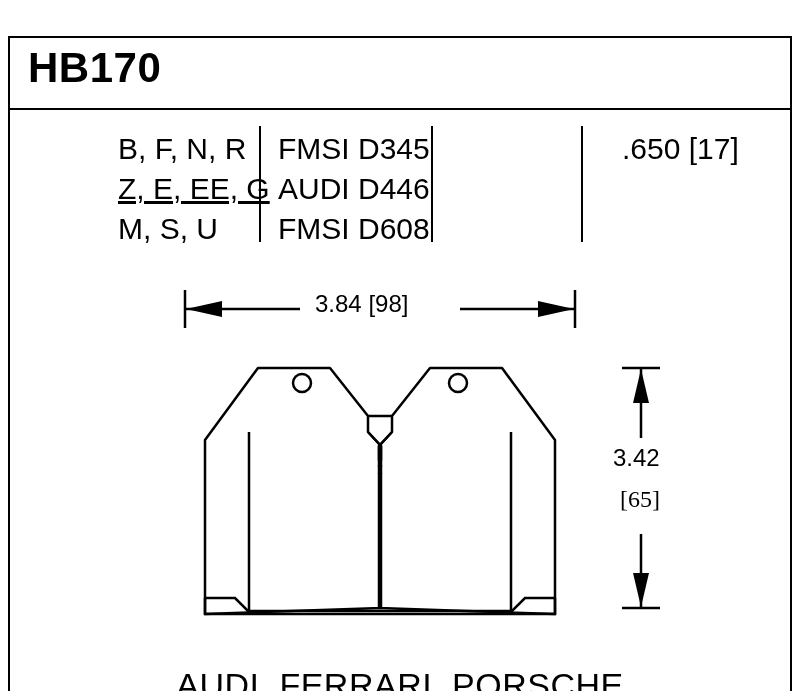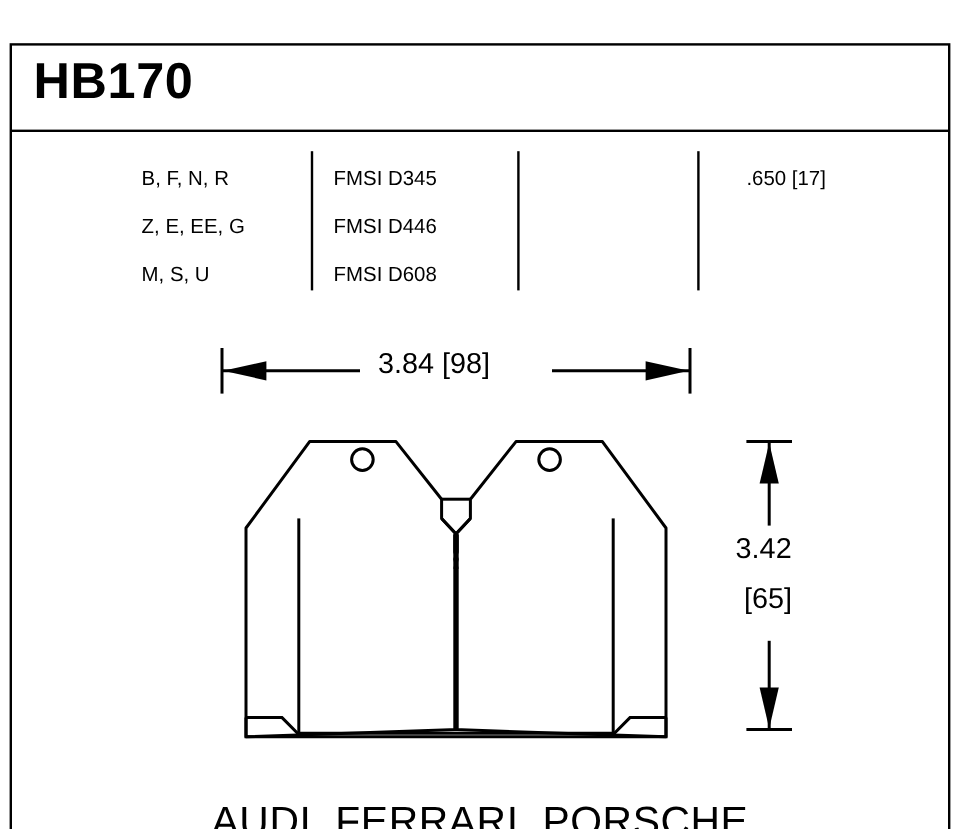--- a/index.html
+++ b/index.html
@@ -64,26 +64,26 @@
     top: 16px;
     width: 2px;
     height: 116px;
     background: #000;
   }
   .vrule-1 { left: 249px; }
   .vrule-2 { left: 421px; }
   .vrule-3 { left: 571px; }
   .spec-line {
     position: absolute;
-    font-size: 17px;
+    font-size: 30px;
     line-height: 26px;
     white-space: nowrap;
   }
   .compound-1 { left: 108px; top: 26px; }
-  .compound-2 { left: 108px; top: 66px; }
+  .compound-2 { left: 108px; top: 66px; text-decoration: underline; }
   .compound-3 { left: 108px; top: 106px; }
   .fmsi-1 { left: 268px; top: 26px; }
   .fmsi-2 { left: 268px; top: 66px; }
   .fmsi-3 { left: 268px; top: 106px; }
   .thick-1 { left: 612px; top: 26px; }
   .thick-2 { left: 583px; top: 66px; }
   
   .dim-label {
     position: absolute;
     font-size: 24px;
@@ -94,20 +94,21 @@
     left: 315px;
     top: 262px;
   }
   .dim-height-1 {
     left: 613px;
     top: 416px;
   }
   .dim-height-2 {
     left: 620px;
     top: 458px;
+    font-family: Liberation Serif, serif;
   }
   
   .vehicles {
     position: absolute;
     left: 0;
     top: 638px;
     width: 800px;
     text-align: center;
     font-size: 34px;
     letter-spacing: 0.5px;
@@ -135,21 +136,21 @@
   <div class="spec-table">
     <div class="vrule vrule-1"></div>
     <div class="vrule vrule-2"></div>
     <div class="vrule vrule-3"></div>
 
     <div class="spec-line compound-1">B, F, N, R</div>
     <div class="spec-line compound-2">Z, E, EE, G</div>
     <div class="spec-line compound-3">M, S, U</div>
 
     <div class="spec-line fmsi-1">FMSI D345</div>
-    <div class="spec-line fmsi-2">FMSI D446</div>
+    <div class="spec-line fmsi-2">AUDI D446</div>
     <div class="spec-line fmsi-3">FMSI D608</div>
 
     <div class="spec-line thick-1">.650 [17]</div>
   </div>
 
   <svg class="overlay" viewBox="0 0 800 691" xmlns="http://www.w3.org/2000/svg">
 
     <g>
       <line x1="185" y1="281" x2="575" y2="281" stroke="#000" stroke-width="2.5"></line>
       <line x1="185" y1="262" x2="185" y2="300" stroke="#000" stroke-width="2.5"></line>

